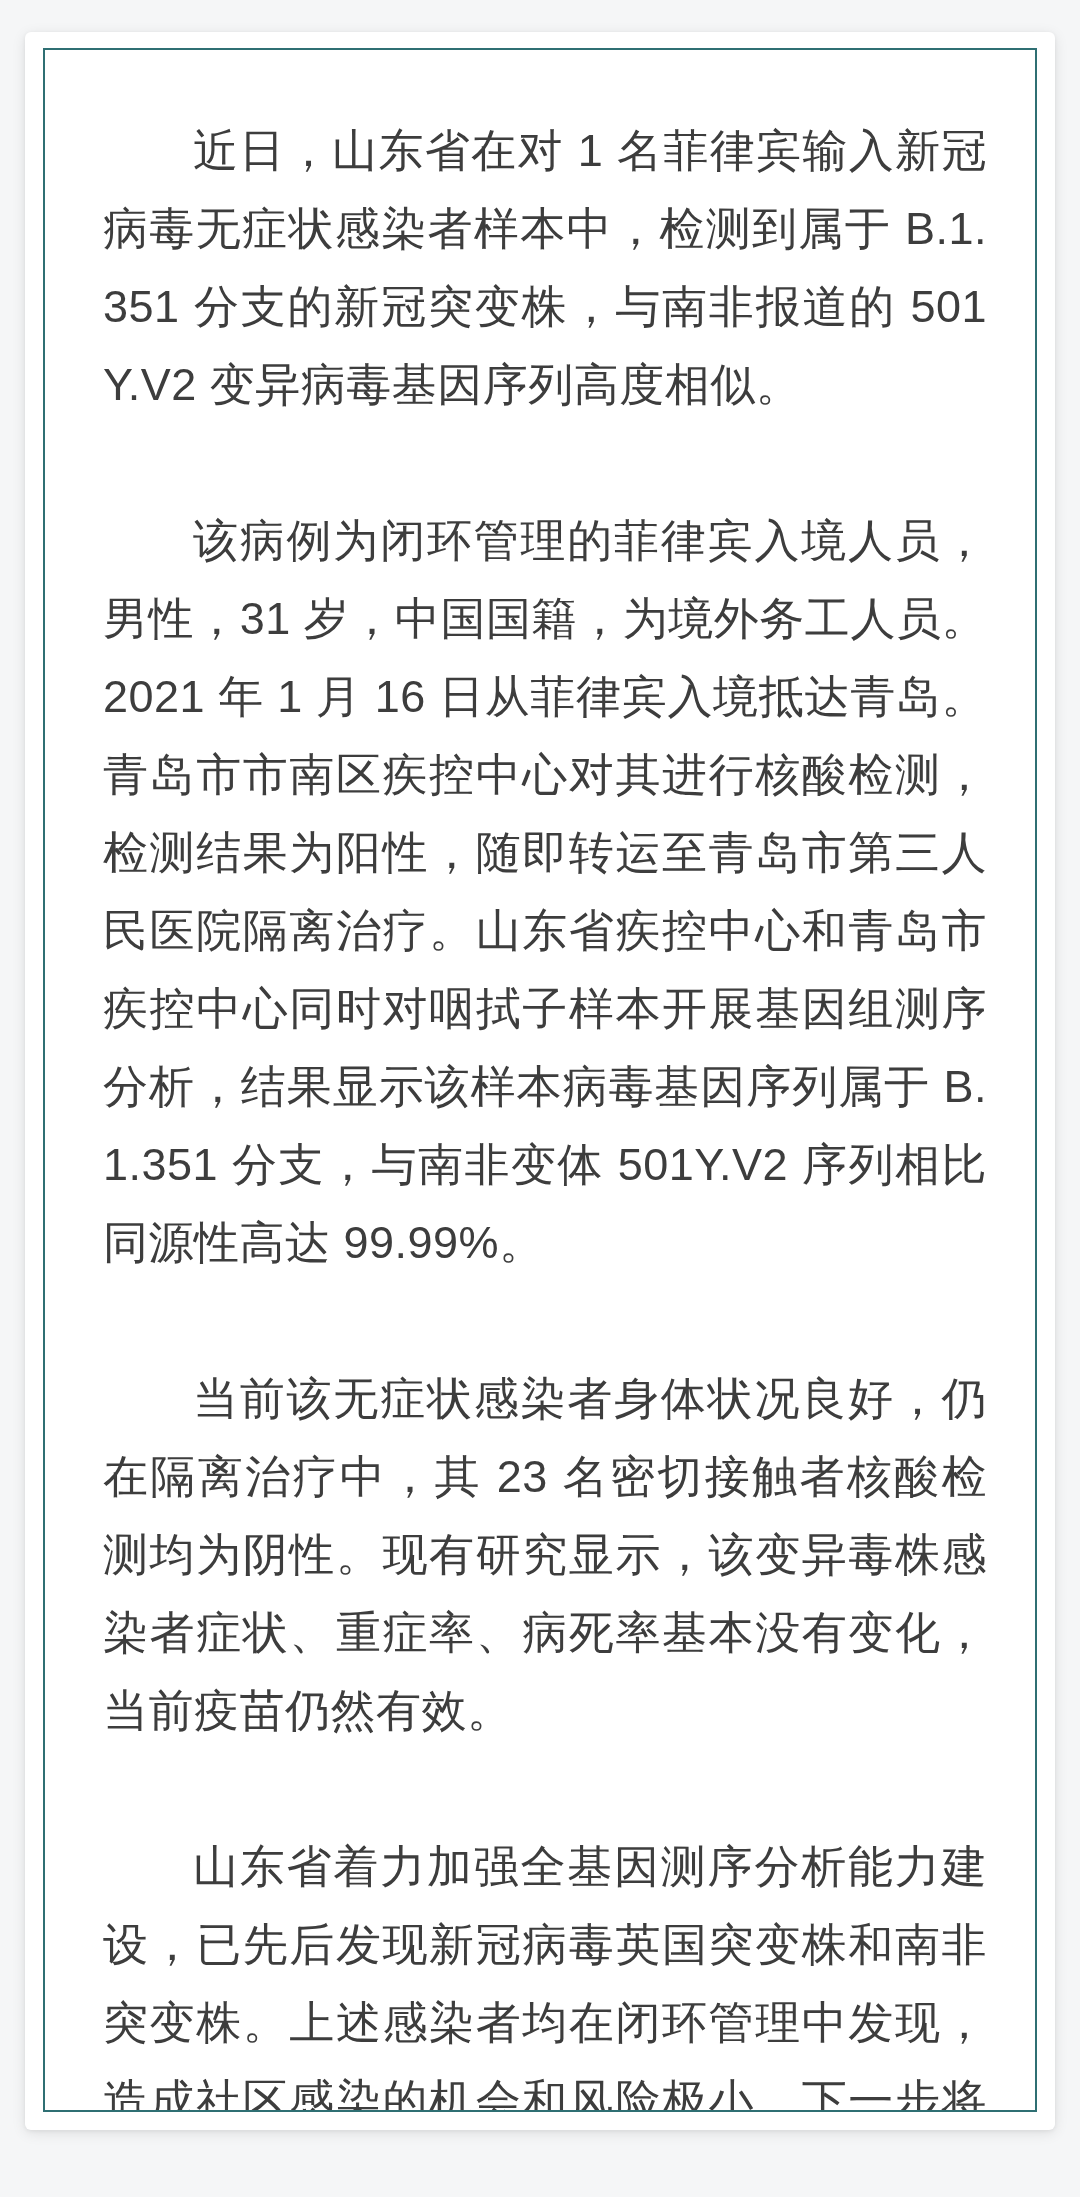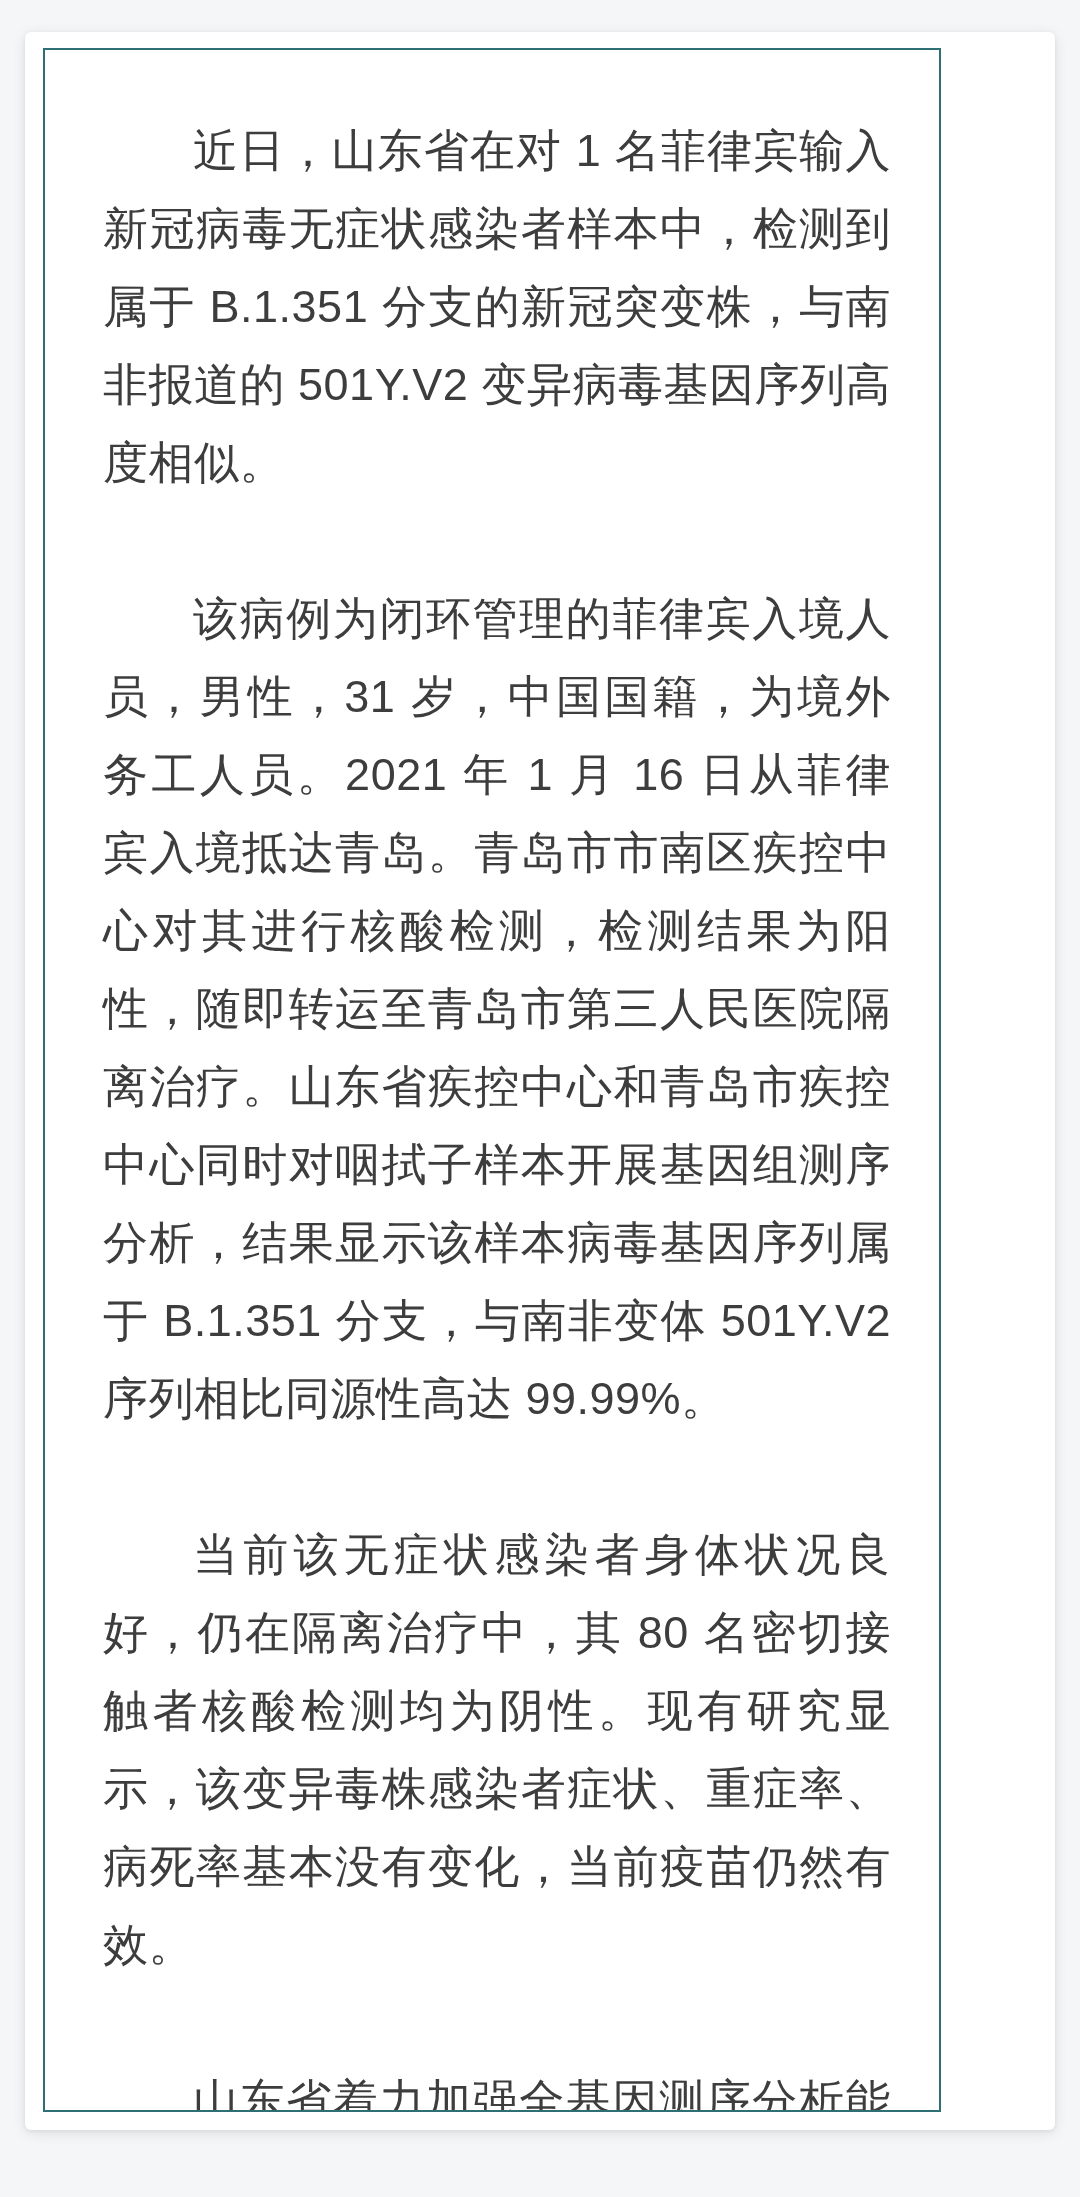--- a/index.html
+++ b/index.html
@@ -26,21 +26,21 @@
     width: 1030px;
     height: 2098px;
     background: var(--card-bg);
     border-radius: 6px;
     box-shadow: 0 3px 14px rgba(0,0,0,0.10), 0 1px 4px rgba(0,0,0,0.06);
   }
   .inner-border {
     position: absolute;
     left: 18px;
     top: 16px;
-    width: 898px;
+    width: 994px;
     height: 2064px;
     border: 2px solid var(--border-color);
     background: var(--card-bg);
   }
   .content {
     position: absolute;
     left: 0;
     top: 0;
     width: 100%;
     height: 100%;
@@ -62,18 +62,18 @@
 </style>
 </head>
 <body>
 
 <div class="page">
   <div class="card">
     <div class="inner-border">
       <div class="content" id="article-body">
           <p>近日，山东省在对 1 名菲律宾输入新冠病毒无症状感染者样本中，检测到属于 B.1.351 分支的新冠突变株，与南非报道的 501Y.V2 变异病毒基因序列高度相似。</p>
           <p>该病例为闭环管理的菲律宾入境人员，男性，31 岁，中国国籍，为境外务工人员。2021 年 1 月 16 日从菲律宾入境抵达青岛。青岛市市南区疾控中心对其进行核酸检测，检测结果为阳性，随即转运至青岛市第三人民医院隔离治疗。山东省疾控中心和青岛市疾控中心同时对咽拭子样本开展基因组测序分析，结果显示该样本病毒基因序列属于 B.1.351 分支，与南非变体 501Y.V2 序列相比同源性高达 99.99%。</p>
-          <p>当前该无症状感染者身体状况良好，仍在隔离治疗中，其 80 名密切接触者核酸检测均为阴性。现有研究显示，该变异毒株感染者症状、重症率、病死率基本没有变化，当前疫苗仍然有效。</p>
+          <p>当前该无症状感染者身体状况良好，仍在隔离治疗中，其 23 名密切接触者核酸检测均为阴性。现有研究显示，该变异毒株感染者症状、重症率、病死率基本没有变化，当前疫苗仍然有效。</p>
           <p>山东省着力加强全基因测序分析能力建设，已先后发现新冠病毒英国突变株和南非突变株。上述感染者均在闭环管理中发现，造成社区感染的机会和风险极小，下一步将严格落实各项防控措施，持续保持全省疫情防控平稳态势。</p>
         </div>
     </div>
   </div>
 </div>
 
 </body></html>

